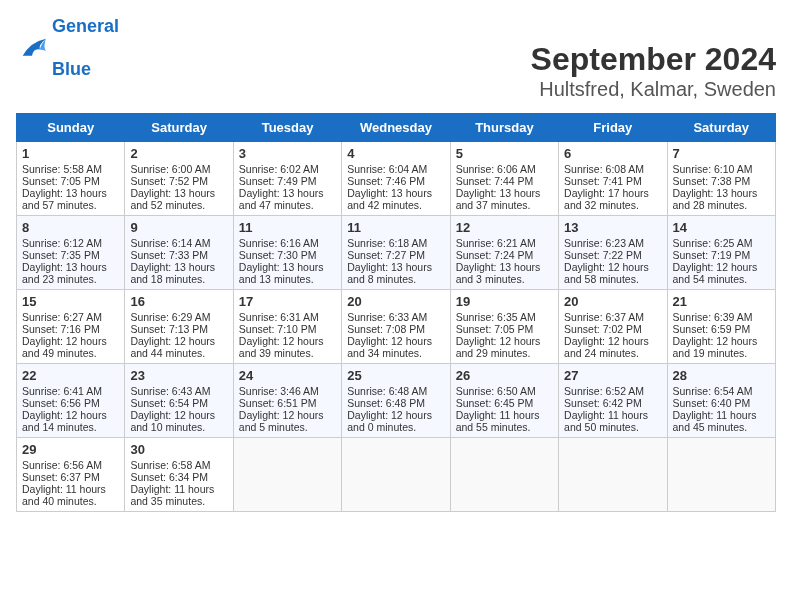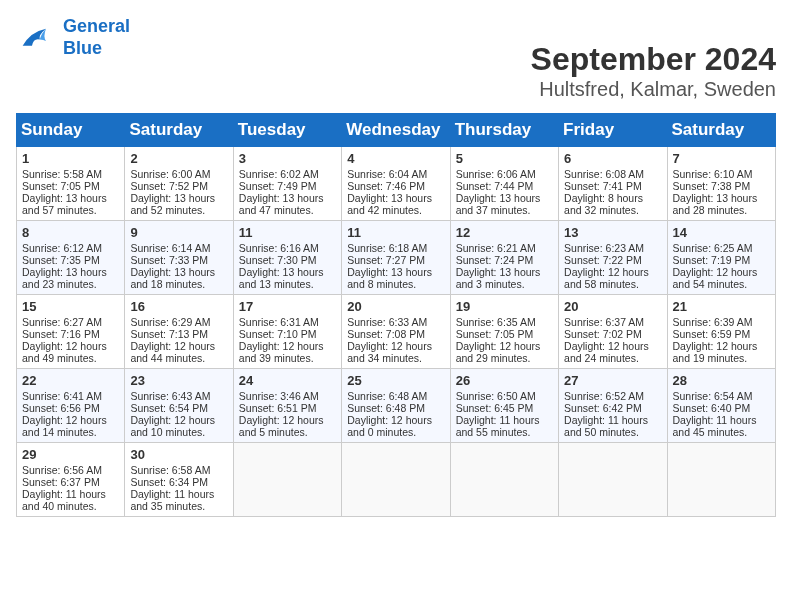--- a/index.html
+++ b/index.html
@@ -12,21 +12,21 @@
     }
     .header {
       display: flex;
       align-items: flex-start;
       justify-content: space-between;
       margin-bottom: 12px;
     }
     .logo {
       display: flex;
       align-items: center;
-      gap: 15px;
+      gap: 4px;
     }
     .logo-bird {
       width: 32px;
       height: 28px;
     }
     .title-block {
       text-align: right;
     }
     .month-year {
       font-size: 32px;
@@ -38,24 +38,24 @@
       font-size: 20px;
       color: #555;
     }
     .calendar {
       width: 100%;
       border-collapse: collapse;
     }
     .calendar th {
       background: #1a6fc4;
       color: #fff;
-      font-size: 17px;
+      font-size: 13px;
       font-weight: bold;
       padding: 6px 4px;
-      text-align: left;
+      text-align: center;
       border: 1px solid #1a6fc4;
     }
     .calendar td {
       border: 1px solid #ccc;
       vertical-align: top;
       padding: 4px 5px;
       font-size: 10.5px;
       color: #333;
       width: calc(100% / 7);
       min-height: 70px;
@@ -81,21 +81,21 @@
 <body>
 
 <div class="header">
   <div class="logo">
     <svg class="logo-bird" viewBox="0 0 40 36" xmlns="http://www.w3.org/2000/svg">
       <path d="M8,28 Q18,10 38,6 Q28,14 30,20 Q22,18 20,28 Z" fill="#1a6fc4"></path>
       <path d="M30,20 Q32,12 38,6 Q34,16 38,22 Q35,20 30,20 Z" fill="#4a9fea"></path>
     </svg>
     <div>
       <div style="font-size:18px;font-weight:bold;color:#1a6fc4;line-height:1.2;">General</div>
-      <div style="font-size:18px;font-weight:bold;color:#1a6fc4;line-height:1.2;">Blue</div>
+      <div style="font-size:18px;font-weight:bold;color:#1a6fc4;line-height:1.2;margin-top:21px;">Blue</div>
     </div>
   </div>
   <div class="title-block">
     <div class="month-year">September 2024</div>
     <div class="location">Hultsfred, Kalmar, Sweden</div>
   </div>
 </div>
 
 <table class="calendar">
   <thead>
@@ -109,21 +109,21 @@
         <th>Saturday</th>
       </tr>
   </thead>
   <tbody id="calendar-body">
   <tr>
         <td><span class="day-num">1</span><span>Sunrise: 5:58 AM</span><br><span>Sunset: 7:05 PM</span><br><span>Daylight: 13 hours and 57 minutes.</span></td>
         <td><span class="day-num">2</span><span>Sunrise: 6:00 AM</span><br><span>Sunset: 7:52 PM</span><br><span>Daylight: 13 hours and 52 minutes.</span></td>
         <td><span class="day-num">3</span><span>Sunrise: 6:02 AM</span><br><span>Sunset: 7:49 PM</span><br><span>Daylight: 13 hours and 47 minutes.</span></td>
         <td><span class="day-num">4</span><span>Sunrise: 6:04 AM</span><br><span>Sunset: 7:46 PM</span><br><span>Daylight: 13 hours and 42 minutes.</span></td>
         <td><span class="day-num">5</span><span>Sunrise: 6:06 AM</span><br><span>Sunset: 7:44 PM</span><br><span>Daylight: 13 hours and 37 minutes.</span></td>
-        <td><span class="day-num">6</span><span>Sunrise: 6:08 AM</span><br><span>Sunset: 7:41 PM</span><br><span>Daylight: 8 hours and 32 minutes.</span></td>
+        <td><span class="day-num">6</span><span>Sunrise: 6:08 AM</span><br><span>Sunset: 7:41 PM</span><br><span>Daylight: 17 hours and 32 minutes.</span></td>
         <td><span class="day-num">7</span><span>Sunrise: 6:10 AM</span><br><span>Sunset: 7:38 PM</span><br><span>Daylight: 13 hours and 28 minutes.</span></td>
       </tr>
       <tr>
         <td><span class="day-num">8</span><span>Sunrise: 6:12 AM</span><br><span>Sunset: 7:35 PM</span><br><span>Daylight: 13 hours and 23 minutes.</span></td>
         <td><span class="day-num">9</span><span>Sunrise: 6:14 AM</span><br><span>Sunset: 7:33 PM</span><br><span>Daylight: 13 hours and 18 minutes.</span></td>
         <td><span class="day-num">11</span><span>Sunrise: 6:16 AM</span><br><span>Sunset: 7:30 PM</span><br><span>Daylight: 13 hours and 13 minutes.</span></td>
         <td><span class="day-num">11</span><span>Sunrise: 6:18 AM</span><br><span>Sunset: 7:27 PM</span><br><span>Daylight: 13 hours and 8 minutes.</span></td>
         <td><span class="day-num">12</span><span>Sunrise: 6:21 AM</span><br><span>Sunset: 7:24 PM</span><br><span>Daylight: 13 hours and 3 minutes.</span></td>
         <td><span class="day-num">13</span><span>Sunrise: 6:23 AM</span><br><span>Sunset: 7:22 PM</span><br><span>Daylight: 12 hours and 58 minutes.</span></td>
         <td><span class="day-num">14</span><span>Sunrise: 6:25 AM</span><br><span>Sunset: 7:19 PM</span><br><span>Daylight: 12 hours and 54 minutes.</span></td>

